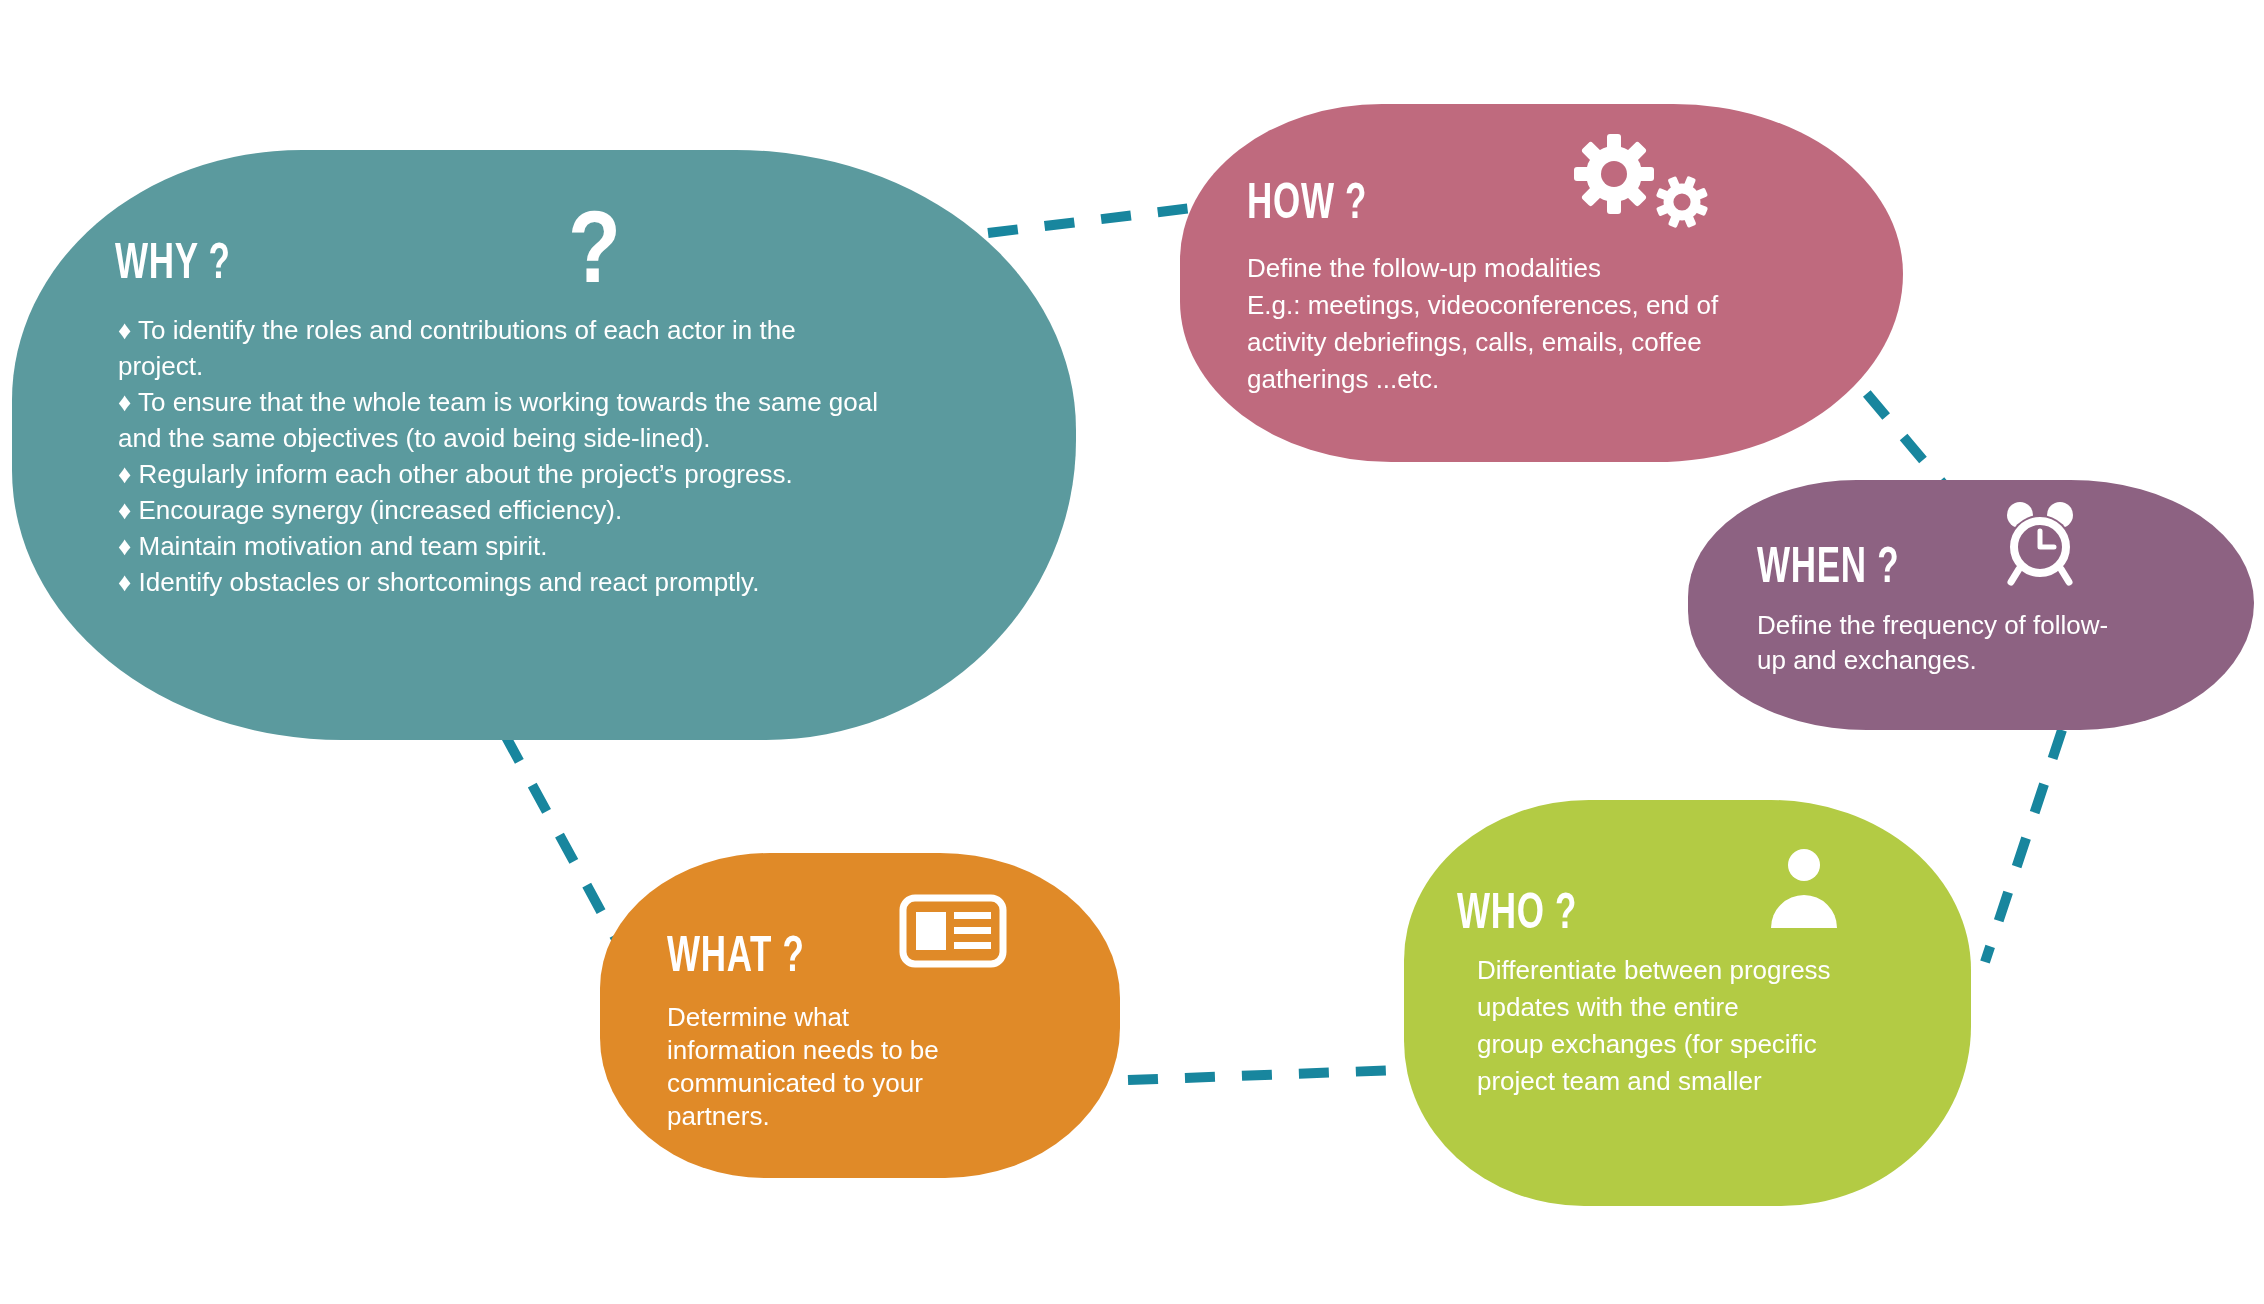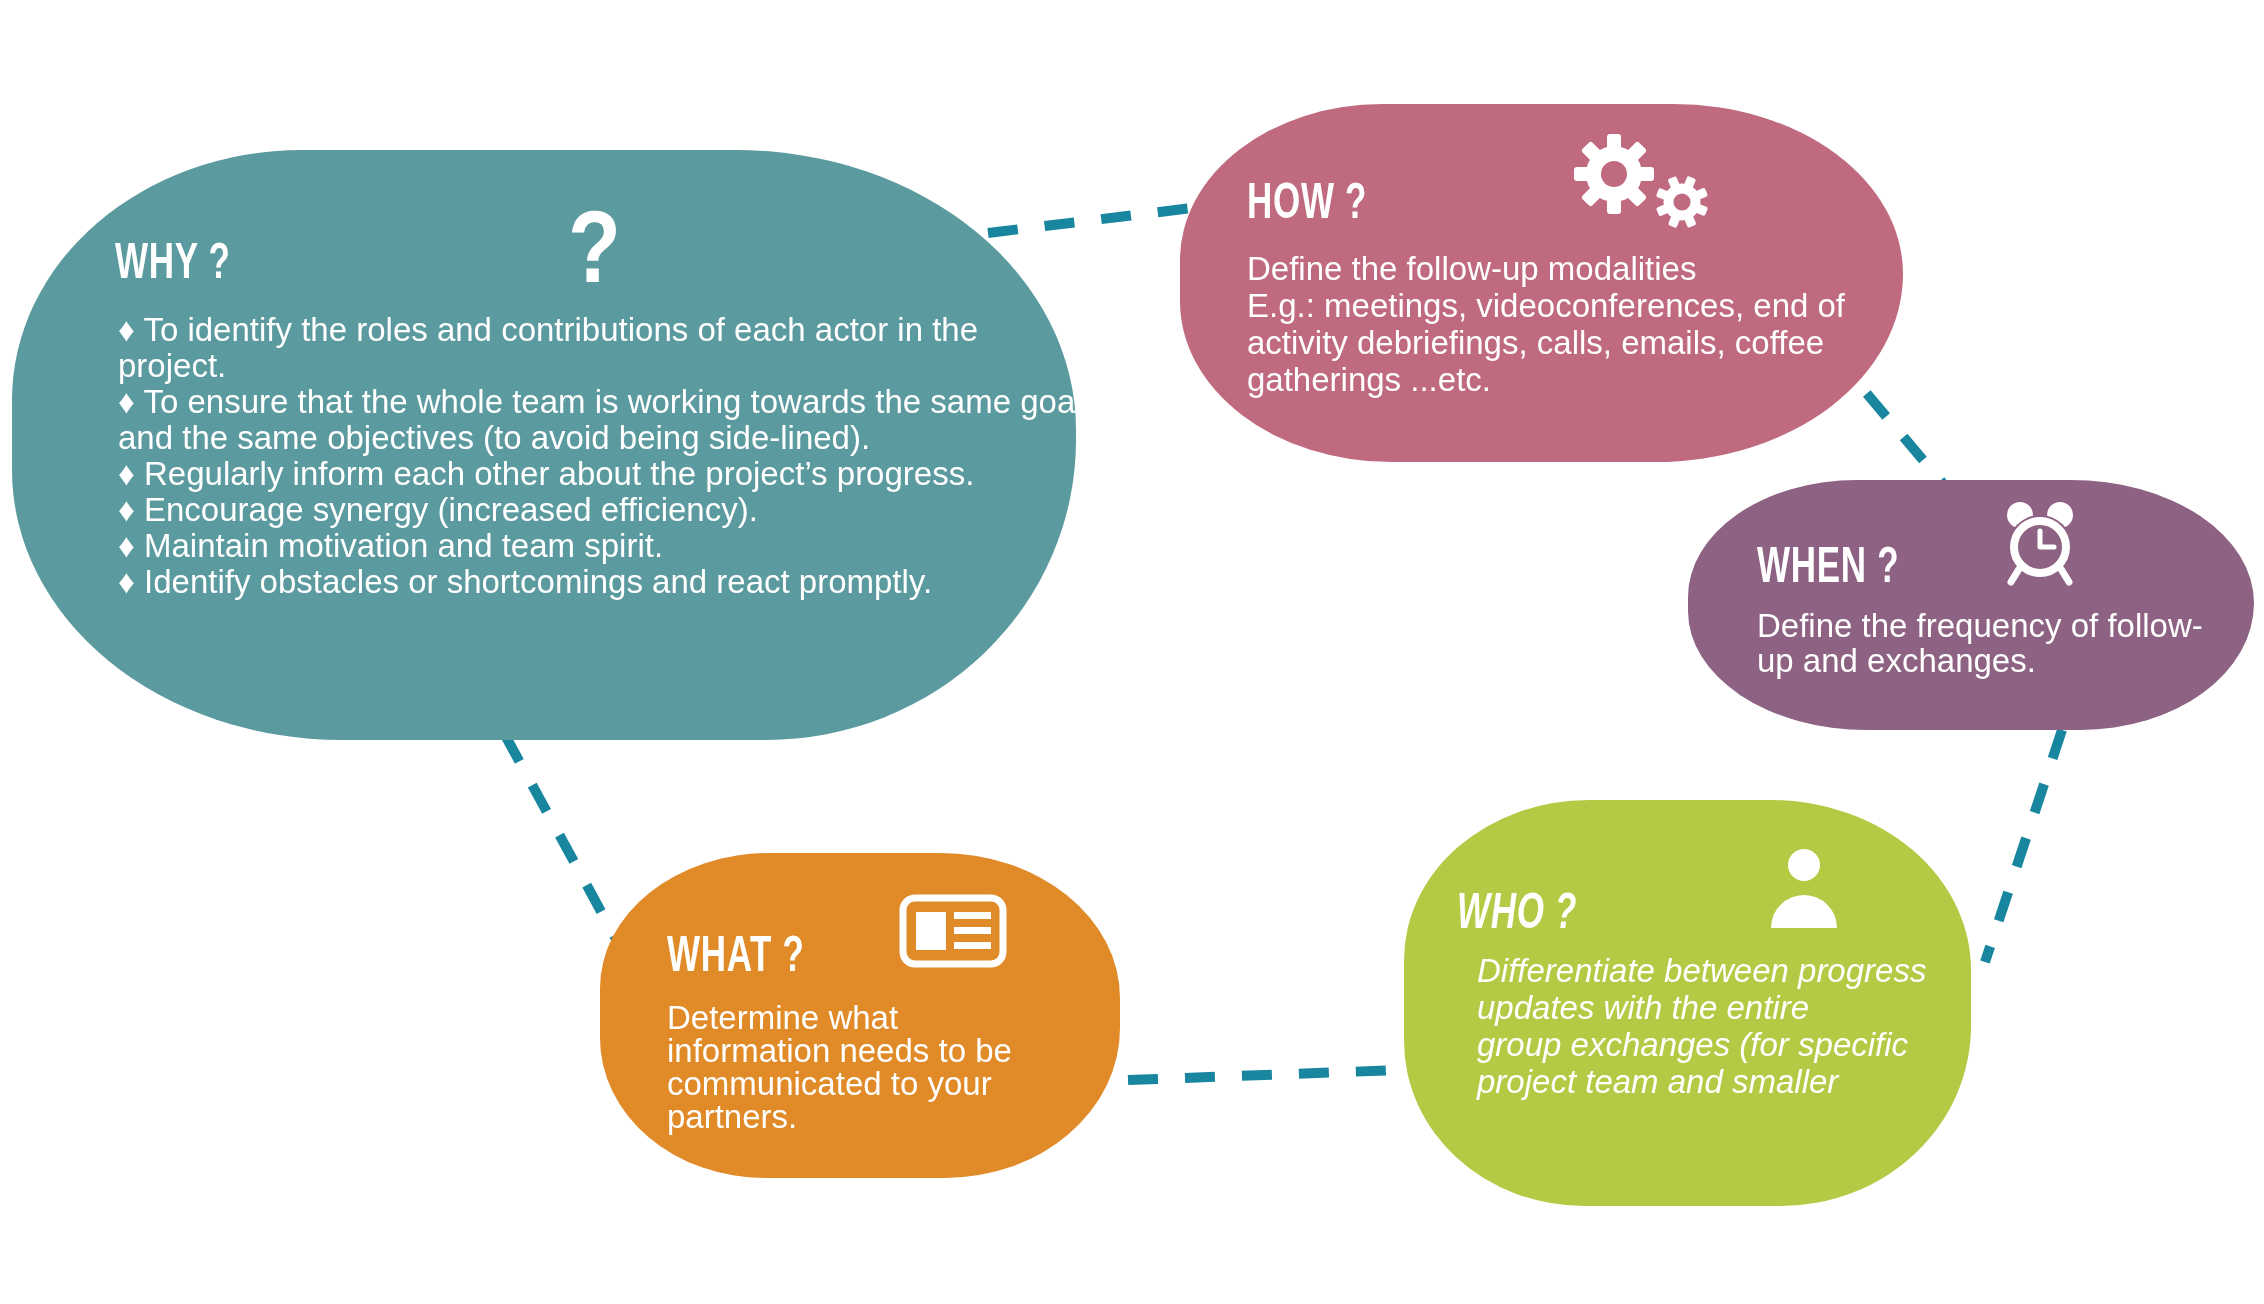--- a/index.html
+++ b/index.html
@@ -31,21 +31,21 @@
                background: var(--why, #5b9a9e);
                border-radius: 290px 340px 310px 330px / 250px 280px 300px 270px; }
   .blob-how  { left: 1180px; top: 104px; width: 723px;  height: 358px;
                background: var(--how, #bf6a7e);
                border-radius: 220px 250px 270px 230px / 170px 185px 205px 175px; }
   .blob-when { left: 1688px; top: 480px; width: 566px;  height: 250px;
                background: var(--when, #8d6282);
                border-radius: 170px 185px 175px 180px / 118px 124px 128px 120px; }
   .blob-who  { left: 1404px; top: 800px; width: 567px;  height: 406px;
                background: var(--who, #b3cb44);
-               border-radius: 185px 200px 190px 180px / 160px 170px 180px 165px; font-style: italic; }
+               border-radius: 185px 200px 190px 180px / 160px 170px 180px 165px; }
   .blob-what { left: 600px;  top: 853px; width: 520px;  height: 325px;
                background: var(--what, #e08a28);
                border-radius: 170px 180px 175px 165px / 135px 145px 150px 140px; }
 
   .blob-title {
     position: absolute;
     font-weight: 700;
     font-size: 50px;
     line-height: 1;
     letter-spacing: 1px;
@@ -54,21 +54,21 @@
     transform-origin: 0 0;
   }
   .big-mark {
     position: absolute;
     font-weight: 700;
     font-size: 102px;
     line-height: 1;
     transform: scaleX(0.85);
     transform-origin: 0 0;
   }
-  .text-block { position: absolute; font-size: 33px; }
+  .text-block { position: absolute; font-size: 26px; }
   .line { white-space: nowrap; }
   .lh36 .line { line-height: 36px; }
   .lh37 .line { line-height: 37px; }
   .lh35 .line { line-height: 35px; }
   .lh33 .line { line-height: 33px; }
   .icon { position: absolute; }
 </style>
 </head>
 <body>
 

